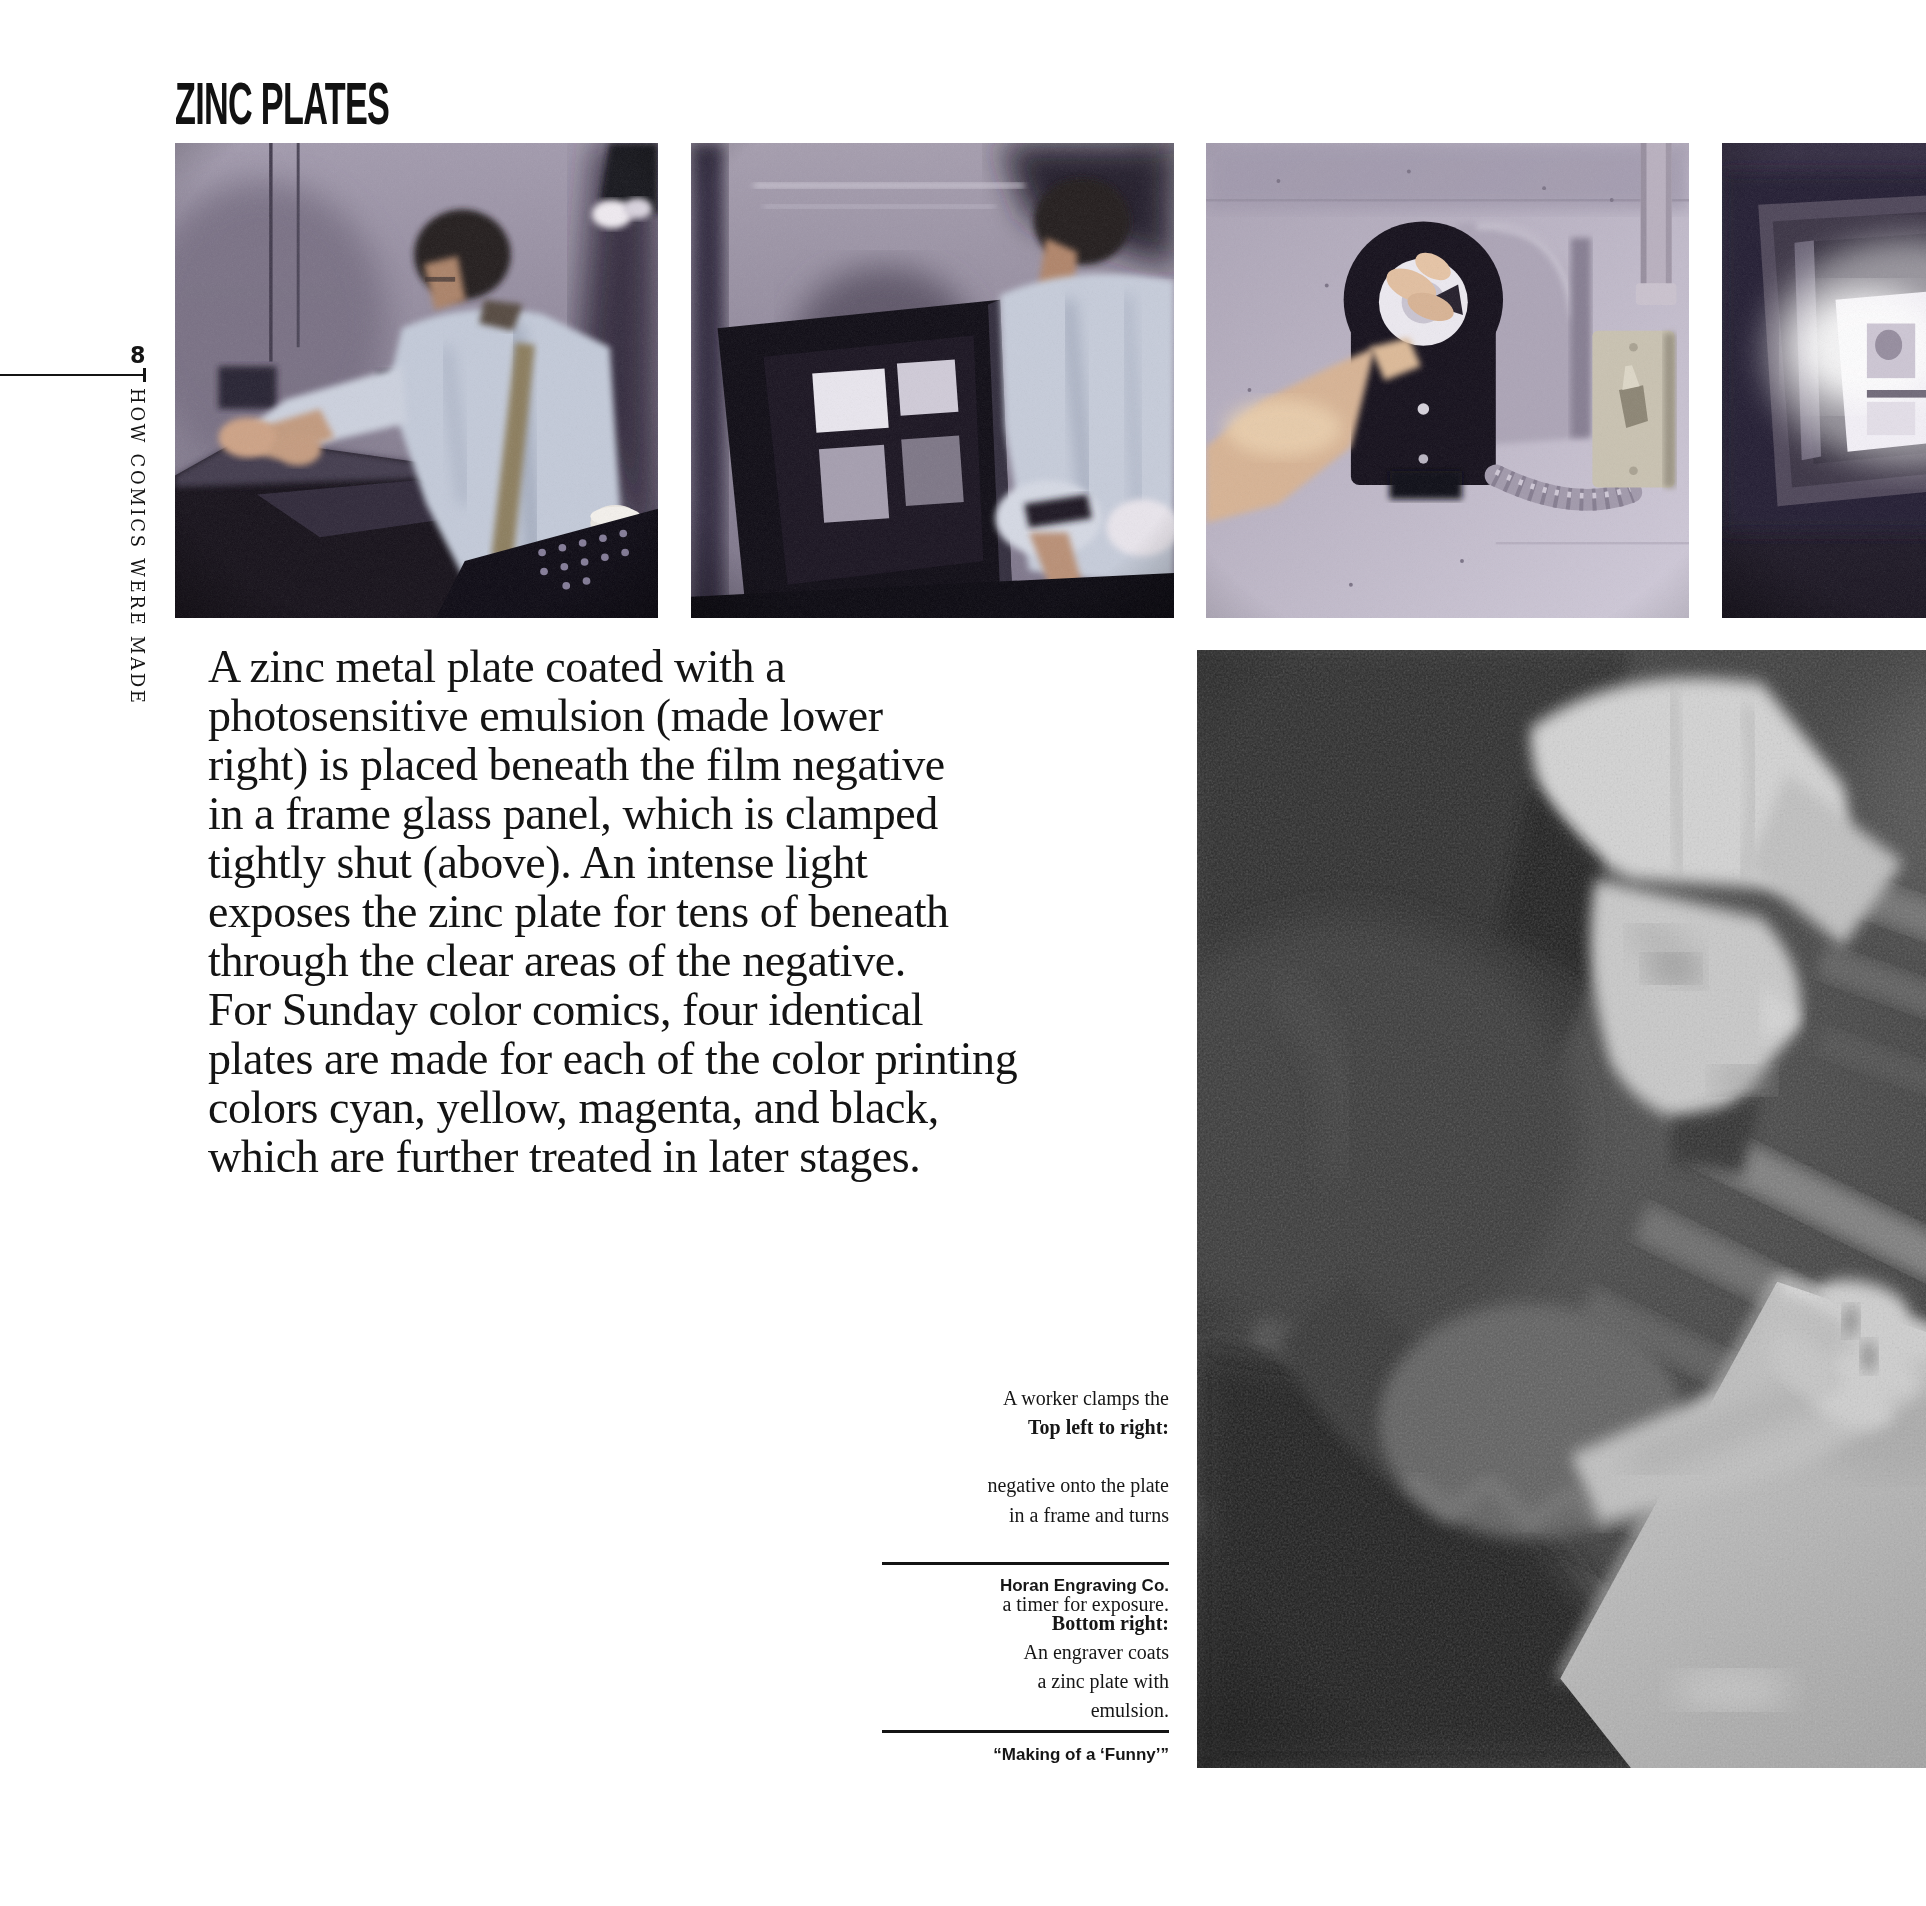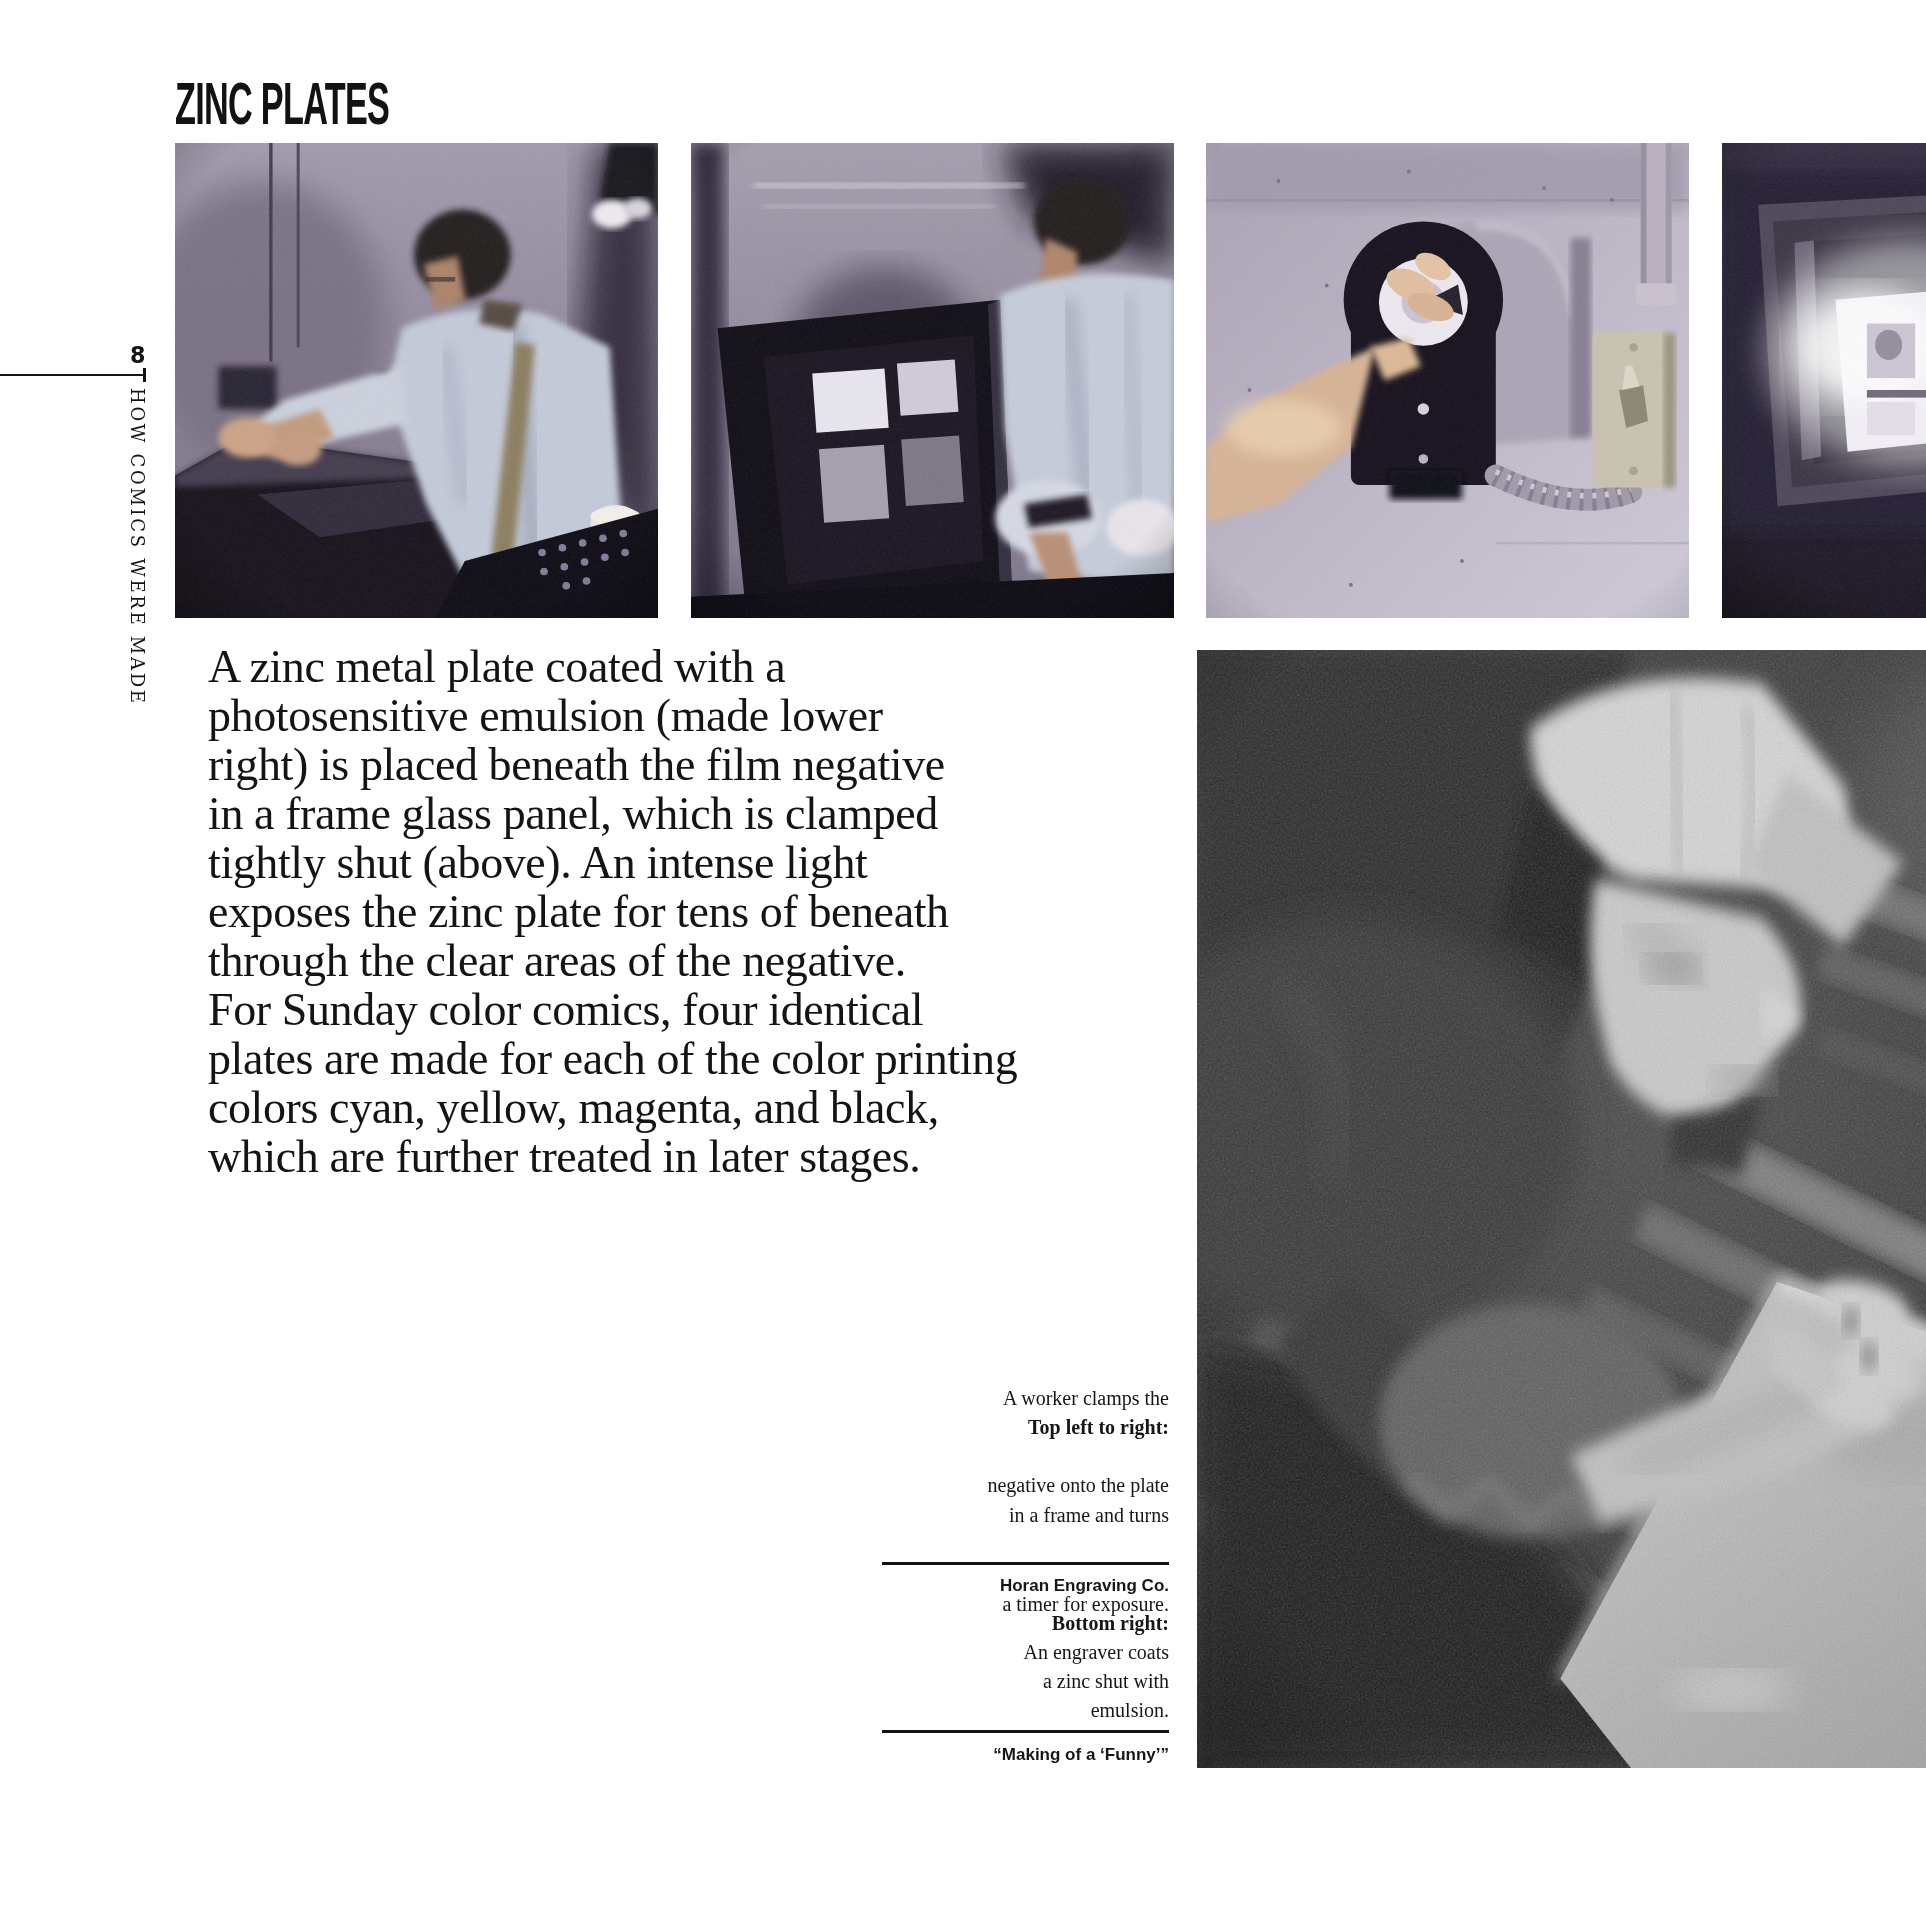--- a/index.html
+++ b/index.html
@@ -333,21 +333,21 @@
   <div class="cap cap-serif cap-label" style="top:1417px">Top left to right:</div>
   <div class="cap cap-serif" style="top:1388px">A worker clamps the</div>
   <div class="cap cap-serif" style="top:1475px">negative onto the plate</div>
   <div class="cap cap-serif" style="top:1505px">in a frame and turns</div>
   <div class="cap cap-serif" style="top:1594px">a timer for exposure.</div>
   <div class="cap-rule" style="top:1562px"></div>
   <div class="cap cap-credit" style="top:1577px">Horan Engraving Co.</div>
 
   <div class="cap cap-serif cap-label" style="top:1613px">Bottom right:</div>
   <div class="cap cap-serif" style="top:1642px">An engraver coats</div>
-  <div class="cap cap-serif" style="top:1671px">a zinc shut with</div>
+  <div class="cap cap-serif" style="top:1671px">a zinc plate with</div>
   <div class="cap cap-serif" style="top:1700px">emulsion.</div>
   <div class="cap-rule" style="top:1730px"></div>
   <div class="cap cap-credit" style="top:1746px">“Making of a ‘Funny’”</div>
 
   <div id="phbig">
     <svg viewBox="0 0 1000 1000" preserveAspectRatio="none">
       <defs>
         <radialGradient id="bwbg" cx=".45" cy=".4" r=".9">
           <stop offset="0" stop-color="#4a4a4a"></stop>
             <stop offset=".55" stop-color="#383838"></stop>

